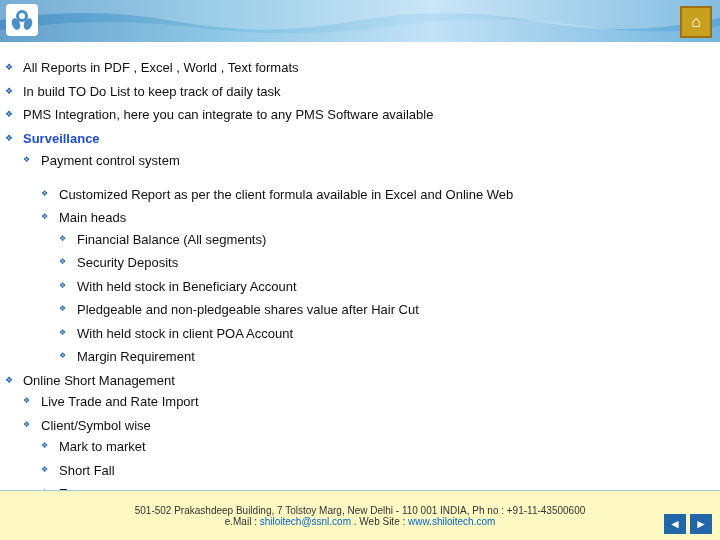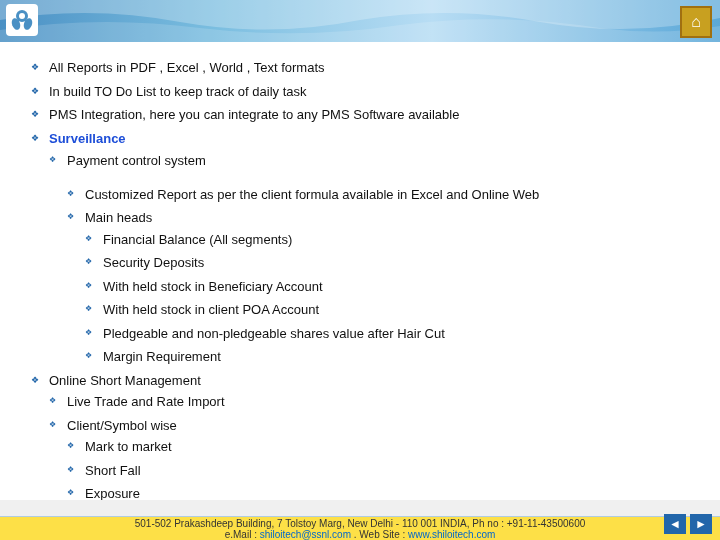--- a/index.html
+++ b/index.html
@@ -49,21 +49,21 @@
     }
 
     
     .main-content {
       position: absolute;
       top: 42px;
       left: 0;
       right: 0;
       bottom: 40px;
       background: white;
-      padding: 16px 20px 10px 31px;
+      padding: 16px 20px 10px 5px;
       overflow: hidden;
     }
 
     
     .bullet-list {
       list-style: none;
       padding: 0;
     }
 
     .bullet-list li {
@@ -100,22 +100,22 @@
       font-weight: bold;
       color: #1d4ed8;
     }
 
     
     .footer {
       position: absolute;
       bottom: 0;
       left: 0;
       right: 0;
-      height: 24px;
-      background: #fde047;
+      height: 50px;
+      background: #fef9c3;
       display: flex;
       flex-direction: column;
       align-items: center;
       justify-content: center;
       font-size: 10px;
       color: #333;
       border-top: 1px solid #b0cce0;
     }
 
     .footer a {
@@ -215,24 +215,24 @@
                 <li class="bullet-small indent-3">
                   <span>Financial Balance (All segments)</span>
                 </li>
                 <li class="bullet-small indent-3">
                   <span>Security Deposits</span>
                 </li>
                 <li class="bullet-small indent-3">
                   <span>With held stock in Beneficiary Account</span>
                 </li>
                 <li class="bullet-small indent-3">
+                  <span>Pledgeable and non-pledgeable shares value after Hair Cut</span>
+                </li>
+                <li class="bullet-small indent-3">
                   <span>With held stock in client POA Account</span>
-                </li>
-                <li class="bullet-small indent-3">
-                  <span>Pledgeable and non-pledgeable shares value after Hair Cut</span>
                 </li>
                 <li class="bullet-small indent-3">
                   <span>Margin Requirement</span>
                 </li>
               </ul>
             </li>
           </ul>
         </li>
       </ul>
     </li>

